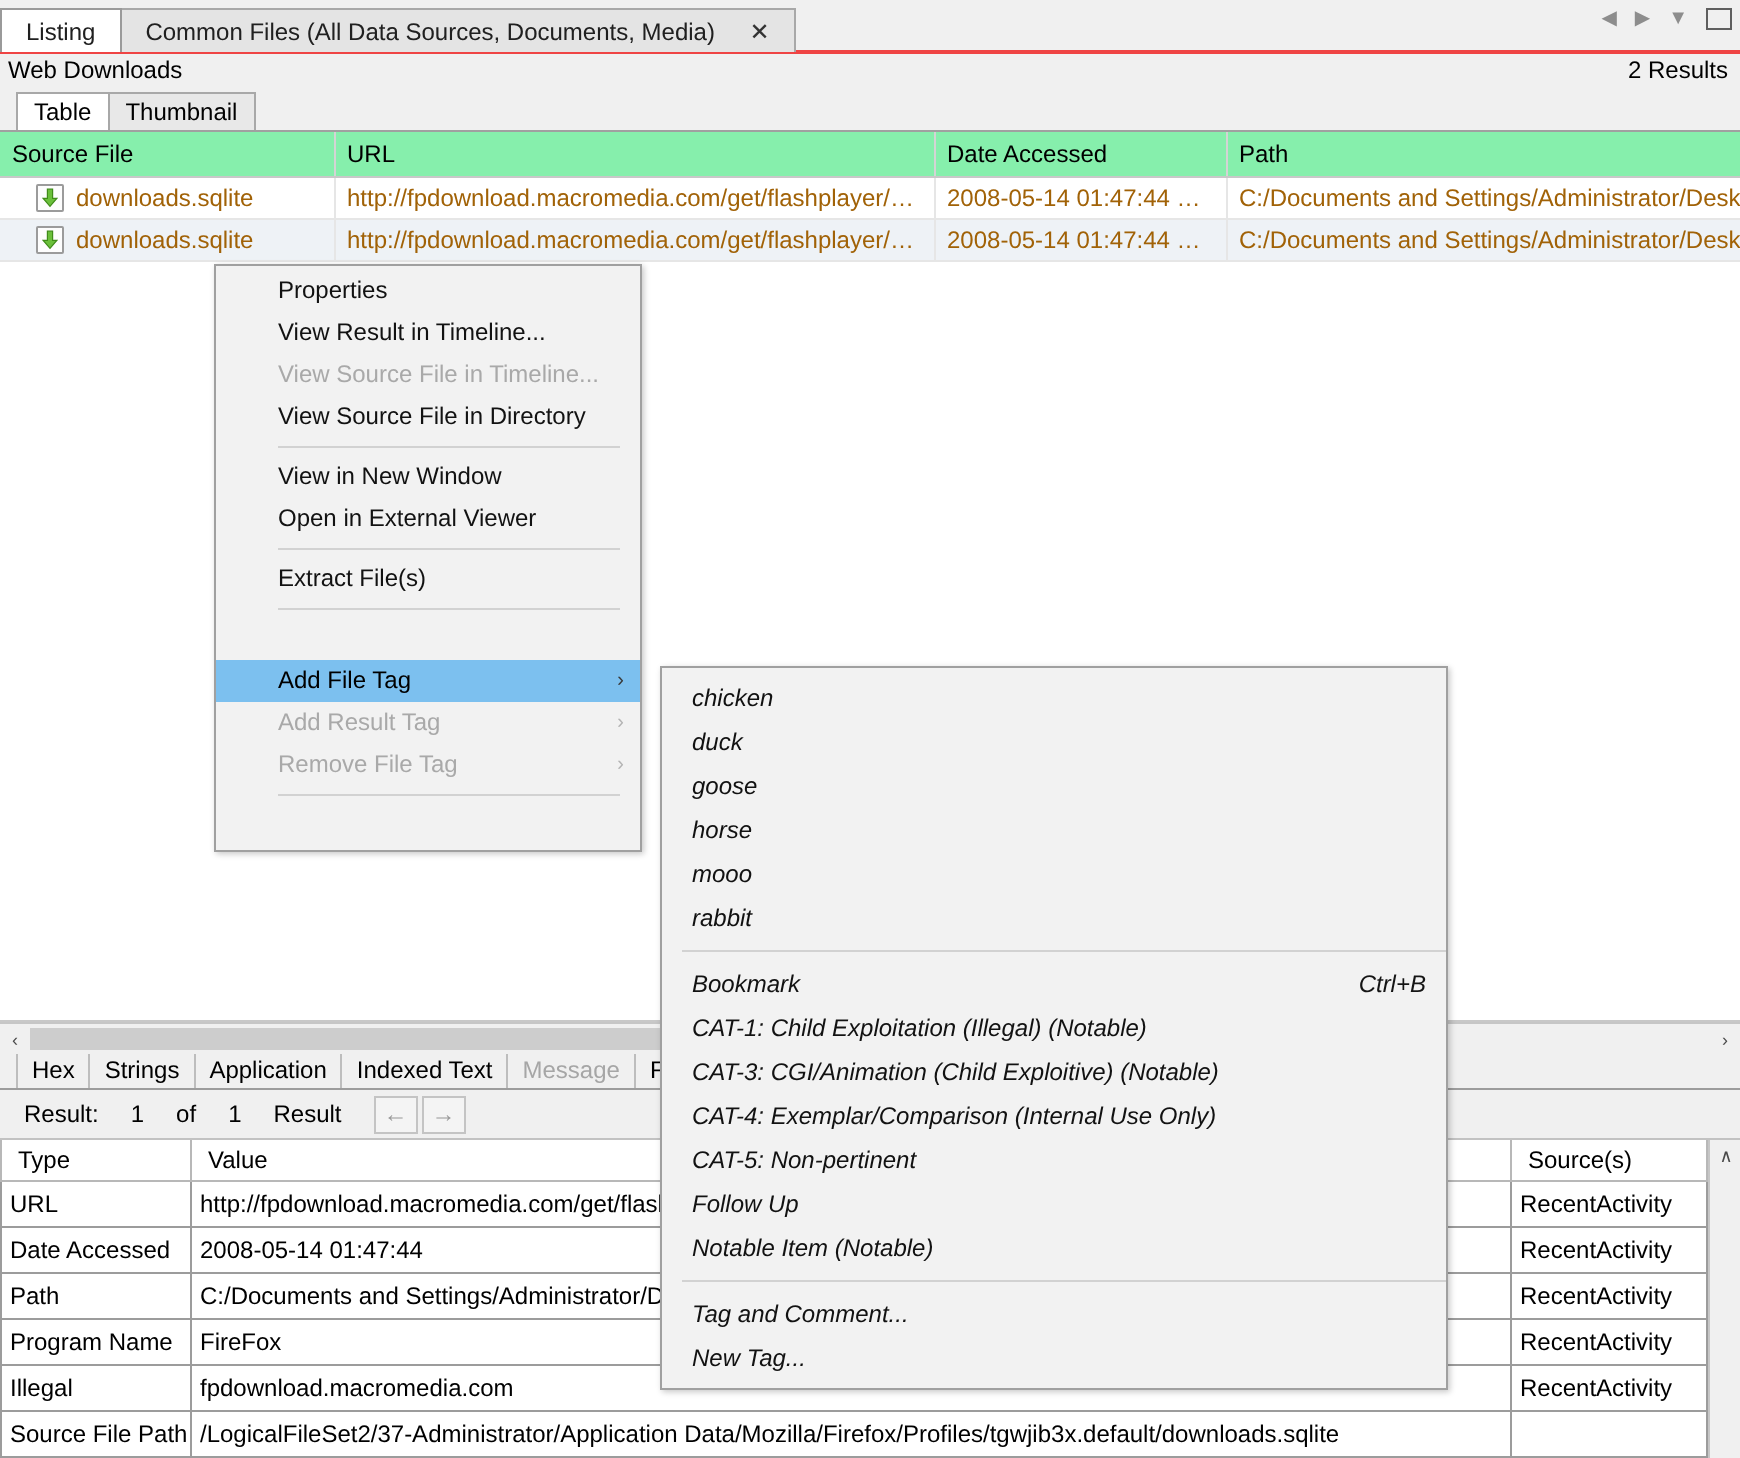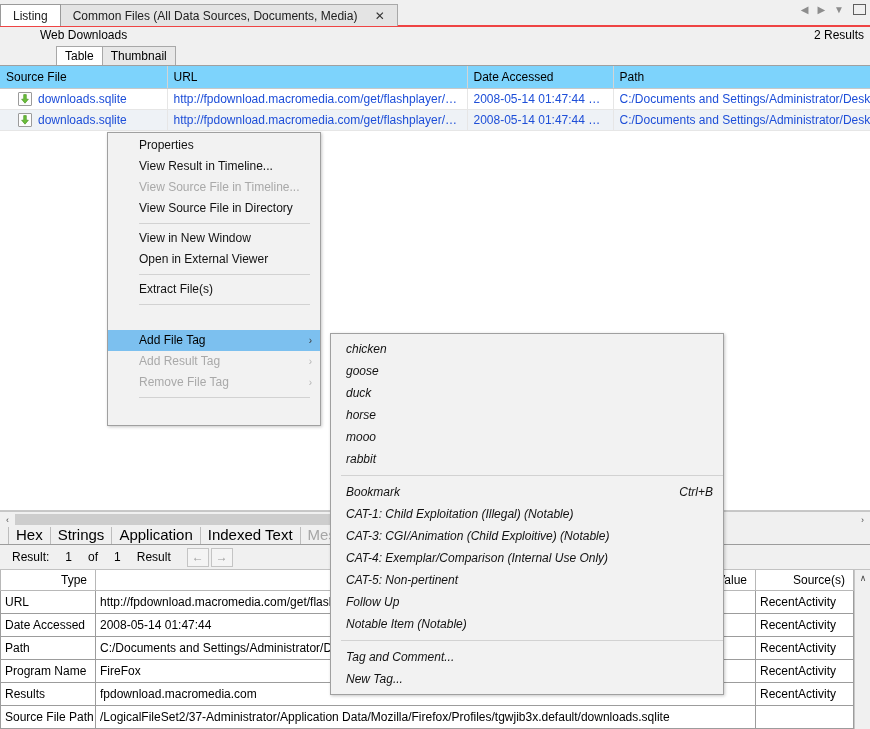--- a/index.html
+++ b/index.html
@@ -83,39 +83,37 @@
     height: 18px;
     position: relative;
     flex: 0 0 auto;
     background: #f0f0f0;
   }
   .crumb {
     position: absolute;
     left: 4px; top: 1px;
     font-size: 12px;
     color: #000;
-    margin-left: 36px;
   }
   .results-count {
     position: absolute;
     right: 6px; top: 1px;
     font-size: 12px;
     color: #000;
     text-align: center;
   }
 
   
   .viewtabs {
     height: 20px;
     display: flex;
     align-items: flex-end;
     padding-left: 8px;
     flex: 0 0 auto;
     background: #f0f0f0;
-    margin-left: 48px;
   }
   .vtab {
     height: 19px;
     line-height: 19px;
     padding: 0 8px;
     font-size: 12px;
     border: 1px solid #a8a8a8;
     border-bottom: none;
     background: #e8e8e8;
     margin-right: -1px;
@@ -133,42 +131,42 @@
     position: relative;
     overflow: hidden;
   }
   table.grid {
     border-collapse: collapse;
     width: 1180px;
     table-layout: fixed;
     font-size: 12px;
   }
   table.grid th {
-    background: #7dd3fc;
+    background: #86efac;
     font-weight: normal;
     text-align: left;
     padding: 4px 6px;
     border-right: 1px solid #d4d4d4;
     border-bottom: 1px solid #c8c8c8;
     height: 18px;
     box-sizing: border-box;
     color: #000;
     white-space: nowrap;
     overflow: hidden;
   }
   table.grid td {
     padding: 3px 6px;
     border-right: 1px solid #e6e6e6;
     border-bottom: 1px solid #e6e6e6;
     height: 21px;
     box-sizing: border-box;
     white-space: nowrap;
     overflow: hidden;
     text-overflow: ellipsis;
-    color: #1d4ed8;
+    color: #a16207;
   }
   table.grid tr.selrow td { background: #eef2f6; }
   .filecell { display: flex; align-items: center; gap: 6px; padding-left: 12px; }
   .dlicon {
     width: 14px; height: 14px;
     position: relative;
     flex: 0 0 auto;
     display: inline-block;
   }
   .dlicon .sheet {
@@ -220,21 +218,21 @@
     height: 17px;
     display: flex;
     align-items: flex-end;
     padding-left: 8px;
     flex: 0 0 auto;
   }
   .viewertabs .vtab2 {
     height: 17px;
     line-height: 16px;
     padding: 0 7px;
-    font-size: 15px;
+    font-size: 12px;
     border-left: 1px solid #bdbdbd;
     border-right: 1px solid #bdbdbd;
     background: #f0f0f0;
     margin-right: -1px;
     box-sizing: border-box;
     white-space: nowrap;
   }
   .viewertabs .vtab2.disabled { color: #a6a6a6; }
 
   .resultbar {
@@ -272,21 +270,21 @@
     min-height: 0;
   }
   table.prop {
     border-collapse: collapse;
     table-layout: fixed;
     width: 853px;
     font-size: 12px;
   }
   table.prop th {
     font-weight: normal;
-    text-align: right;
+    text-align: left;
     padding: 3px 8px;
     border: 1px solid #b8b8b8;
     border-top: none;
     background: #ffffff;
     height: 20px;
     box-sizing: border-box;
     white-space: nowrap;
   }
   table.prop td {
     padding: 2px 4px;
@@ -506,21 +504,21 @@
             <td>Path</td>
             <td>C:/Documents and Settings/Administrator/Des</td>
             <td>RecentActivity</td>
           </tr>
           <tr>
             <td>Program Name</td>
             <td>FireFox</td>
             <td>RecentActivity</td>
           </tr>
           <tr>
-            <td>Results</td>
+            <td>Illegal</td>
             <td>fpdownload.macromedia.com</td>
             <td>RecentActivity</td>
           </tr>
           <tr>
             <td>Source File Path</td>
             <td>/LogicalFileSet2/37-Administrator/Application Data/Mozilla/Firefox/Profiles/tgwjib3x.default/downloads.sqlite</td>
             <td></td>
           </tr>
         </tbody>
       </table>
@@ -560,22 +558,22 @@
   </div>
   <div class="msep"></div>
   <div class="mi">
     <span></span>
     <span class="sub-arrow"></span>
   </div>
 </div>
 
 <div class="submenu" style="left:330px; top:333px; width:392px;">
   <div class="mi"><span>chicken</span></div>
+  <div class="mi"><span>duck</span></div>
   <div class="mi"><span>goose</span></div>
-  <div class="mi"><span>duck</span></div>
   <div class="mi"><span>horse</span></div>
   <div class="mi"><span>mooo</span></div>
   <div class="mi"><span>rabbit</span></div>
   <div class="msep"></div>
   <div class="mi">
     <span>Bookmark</span>
     <span class="accel">Ctrl+B</span>
   </div>
   <div class="mi"><span>CAT-1: Child Exploitation (Illegal) (Notable)</span></div>
   <div class="mi"><span>CAT-3: CGI/Animation (Child Exploitive) (Notable)</span></div>

